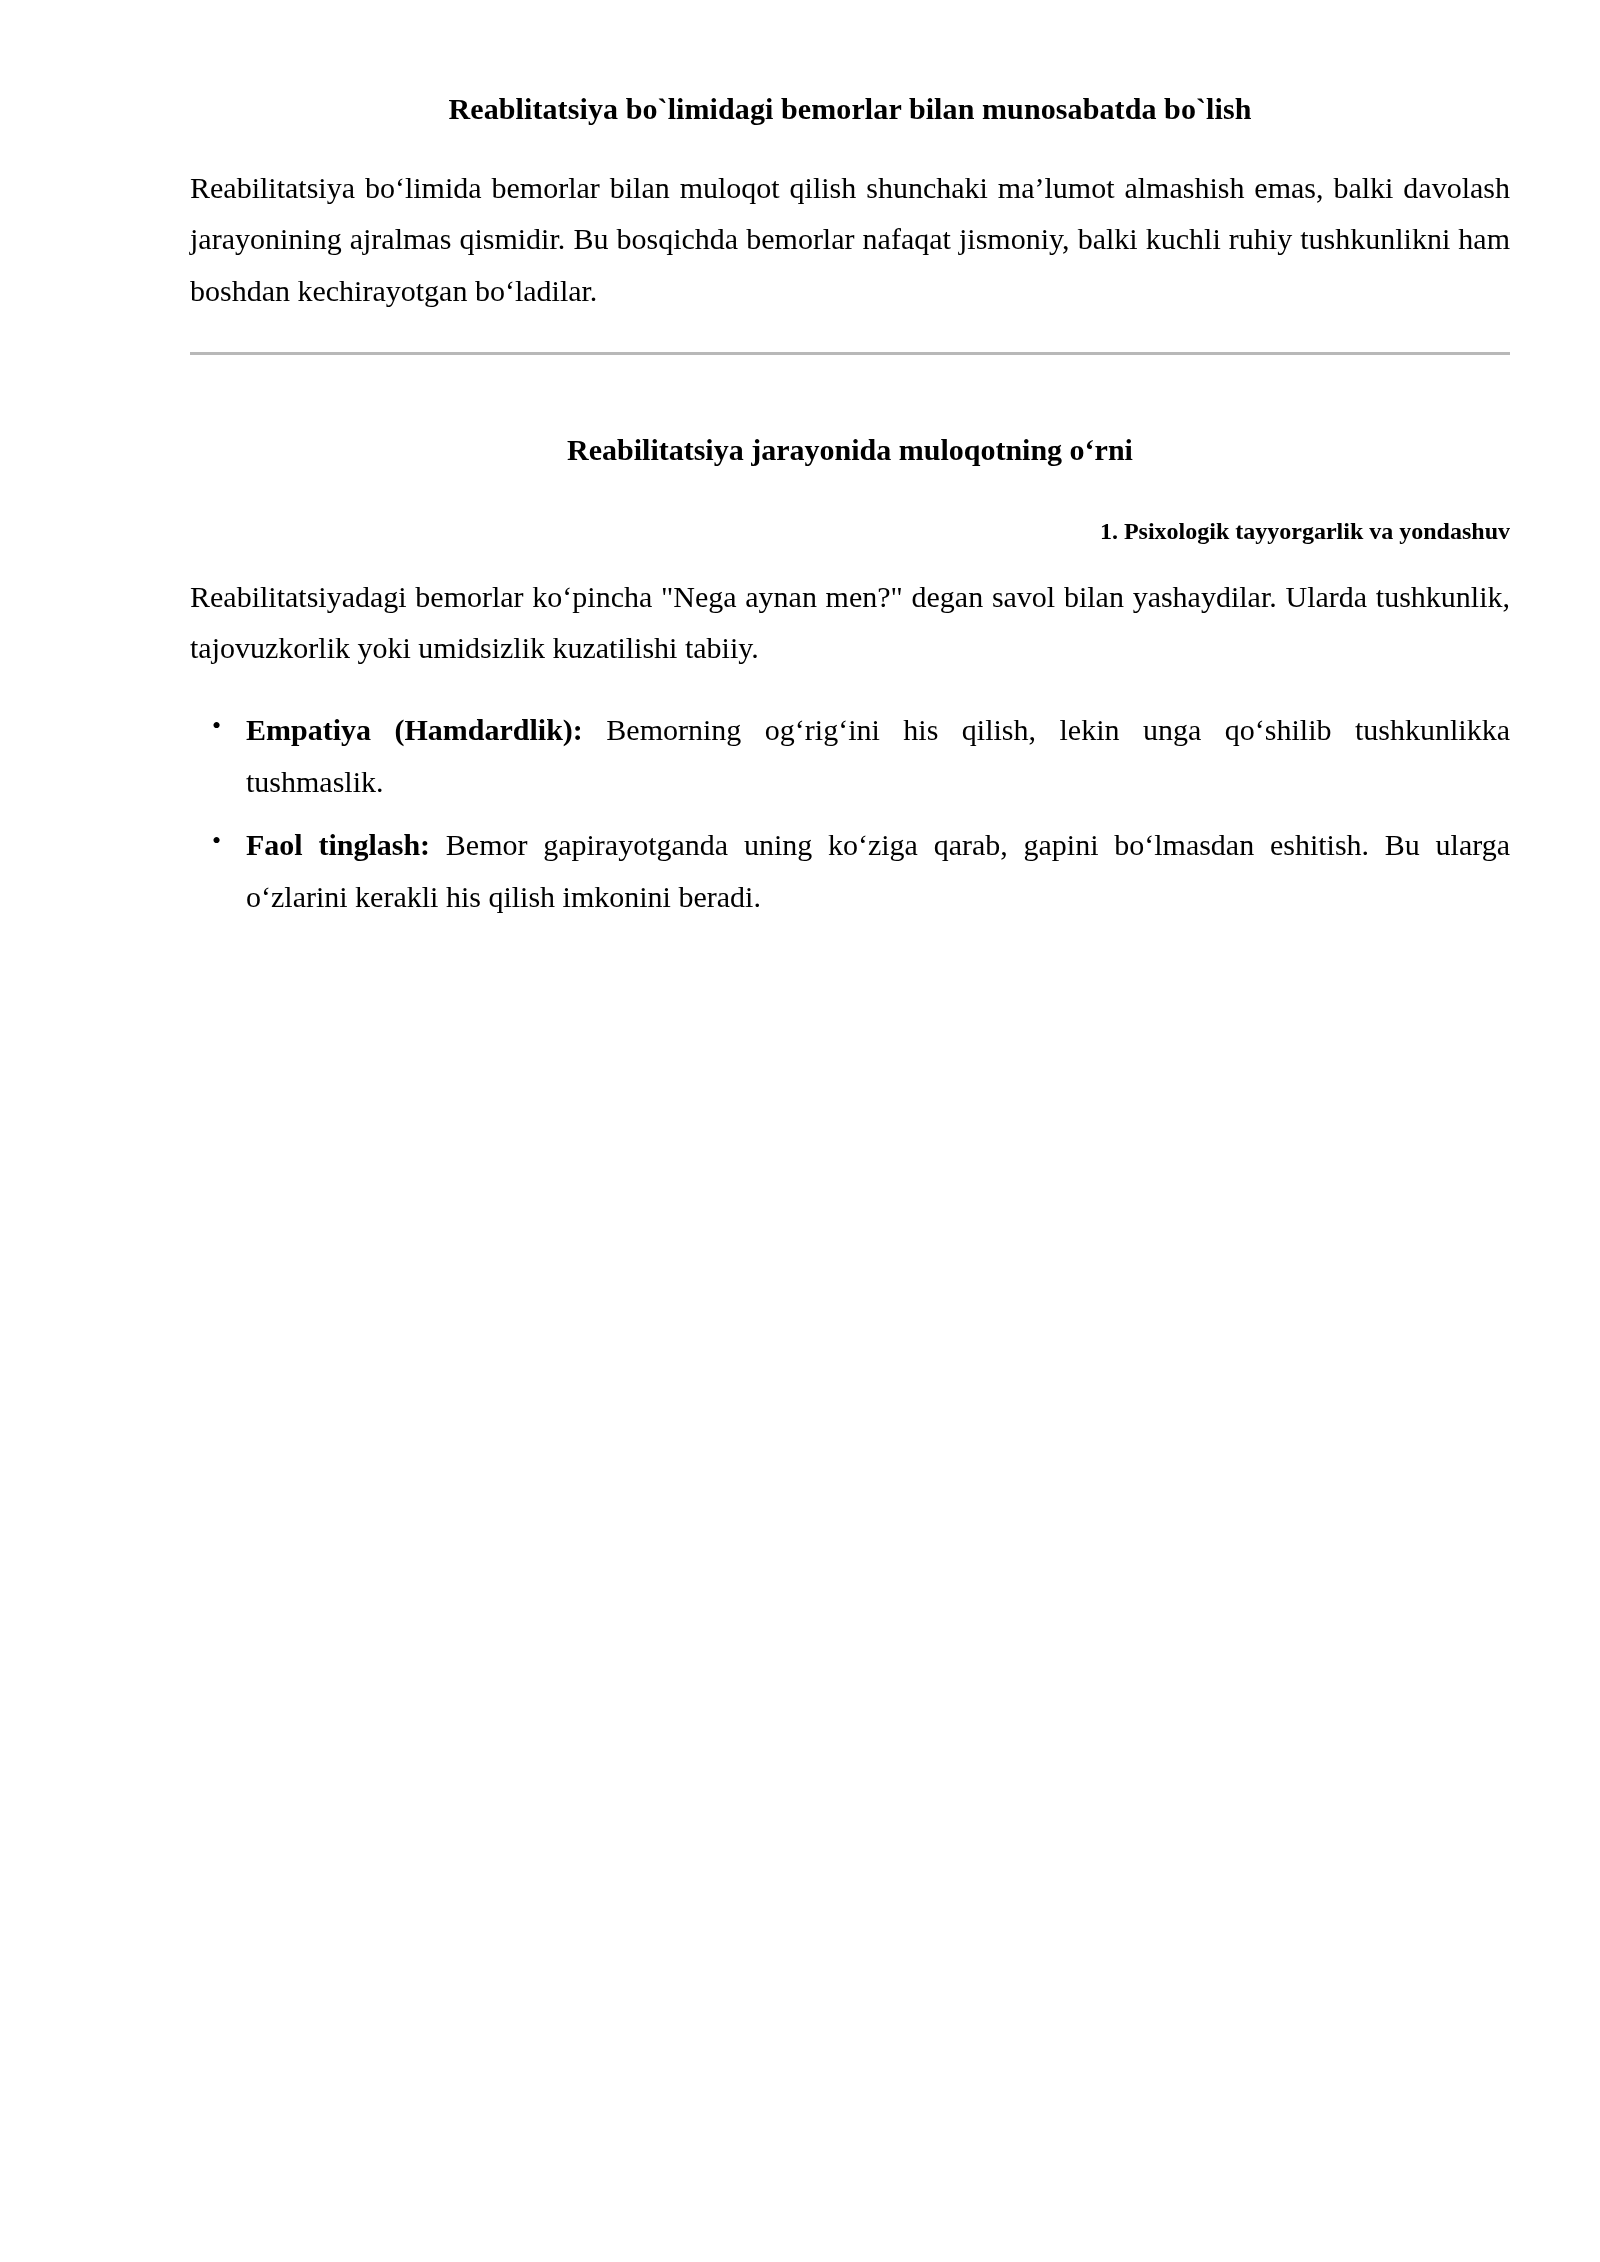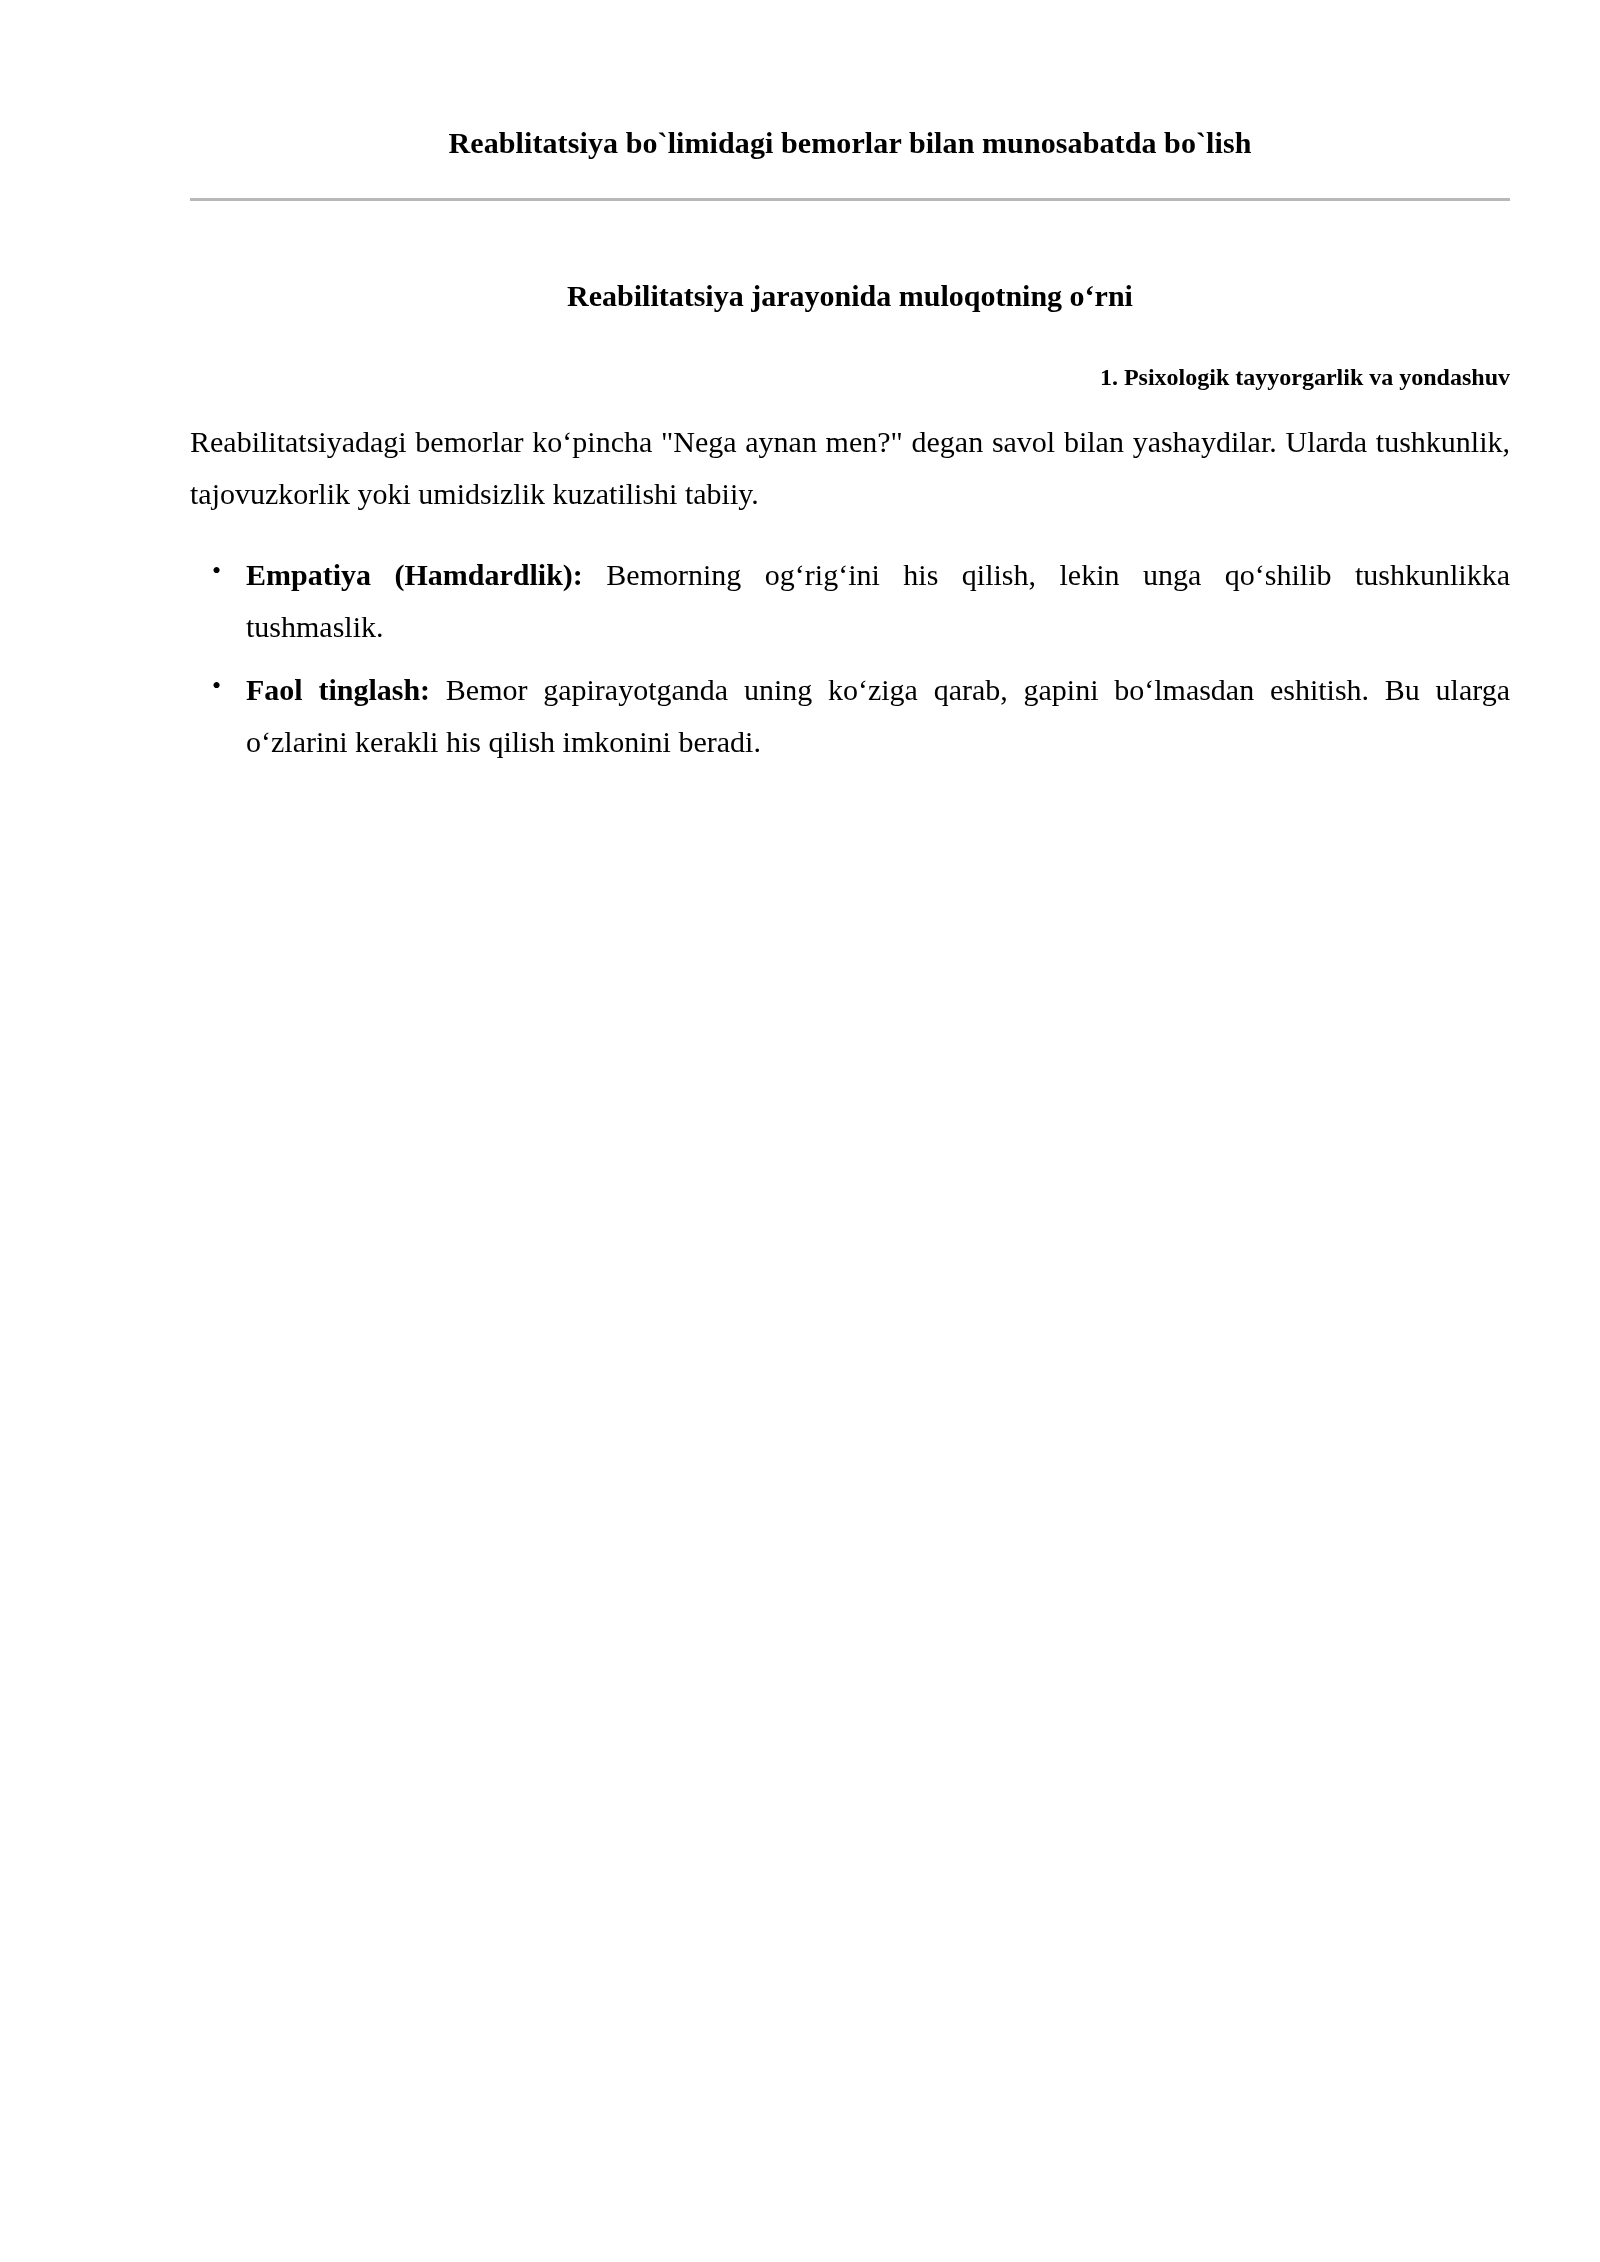--- a/index.html
+++ b/index.html
@@ -11,21 +11,21 @@
     width: 1600px;
     height: 2262px;
     font-family: "Liberation Serif", "DejaVu Serif", serif;
     color: #000000;
     -webkit-font-smoothing: antialiased;
   }
   .page {
     box-sizing: border-box;
     width: 1600px;
     min-height: 2262px;
-    padding: 104px 90px 60px 190px;
+    padding: 70px 90px 60px 190px;
     background: #ffffff;
     position: relative;
   }
   .content {
     width: 1320px;
   }
   .doc-title {
     font-size: 30px;
     font-weight: bold;
     text-align: center;
@@ -94,20 +94,21 @@
   }
 </style>
 </head>
 <body>
 
 <div class="page">
   <div class="content">
 
     <h1 class="doc-title">Reablitatsiya bo`limidagi bemorlar bilan munosabatda bo`lish</h1>
 
+    <p class="body-text">Reabilitatsiya bo‘limida bemorlar bilan muloqot qilish shunchaki ma’lumot almashish emas, balki davolash jarayonining ajralmas qismidir. Bu bosqichda bemorlar nafaqat jismoniy, balki kuchli ruhiy tushkunlikni ham boshdan kechirayotgan bo‘ladilar.</p>
 
 
     <hr class="divider">
 
     <h2 class="section-heading">Reabilitatsiya jarayonida muloqotning o‘rni</h2>
 
 
     <h3 class="sub-heading">1. Psixologik tayyorgarlik va yondashuv</h3>
 
     <p class="body-text">Reabilitatsiyadagi bemorlar ko‘pincha "Nega aynan men?" degan savol bilan yashaydilar. Ularda tushkunlik, tajovuzkorlik yoki umidsizlik kuzatilishi tabiiy.</p>

